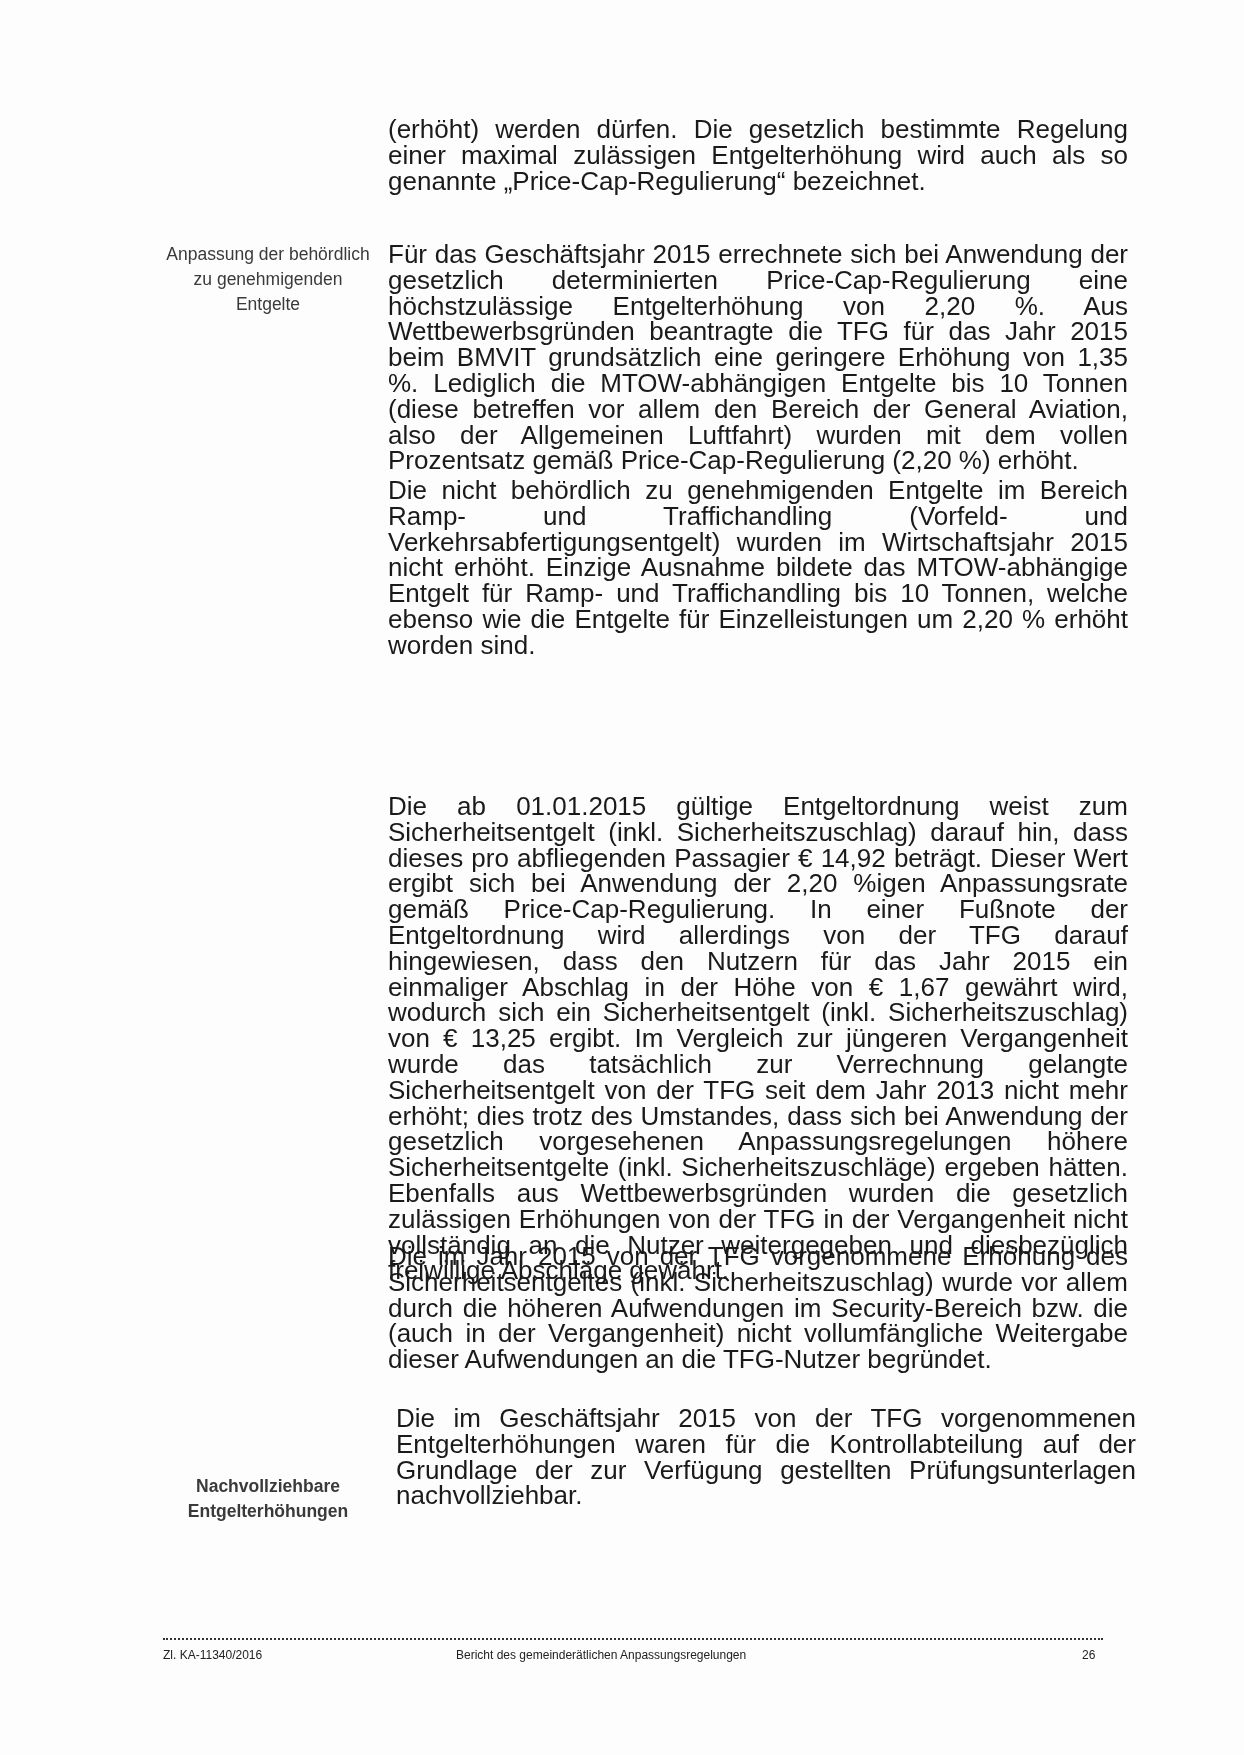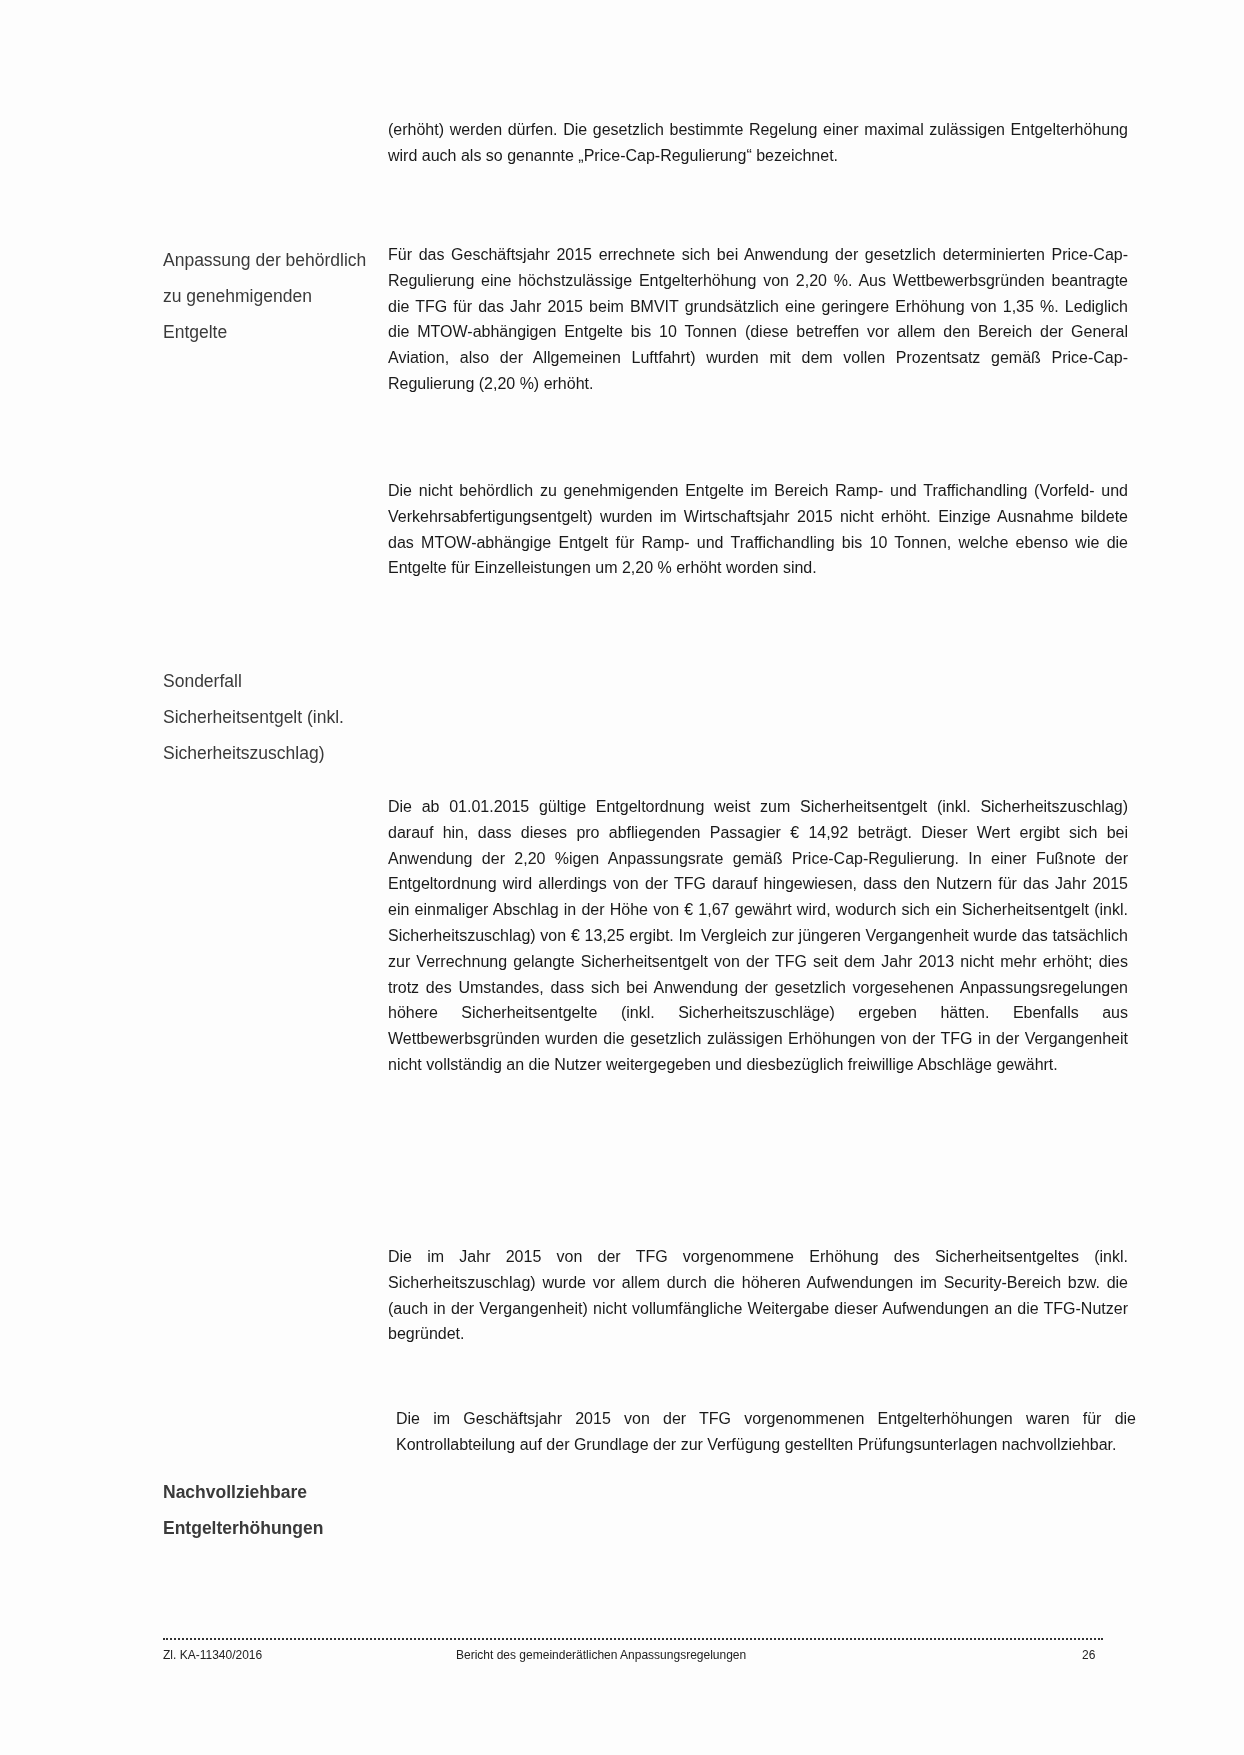--- a/index.html
+++ b/index.html
@@ -20,28 +20,29 @@
       left: 0; top: 0;
       width: 1244px;
       height: 1755px;
       background: #fdfdfd;
     }
     .margin-note {
       position: absolute;
       left: 163px;
       width: 210px;
       font-size: 17.5px;
-      line-height: 36px;
+      line-height: 25px;
       color: #3a3a3a;
+      text-align: center;
     }
     .body-text {
       position: absolute;
       left: 388px;
       width: 740px;
-      font-size: 16px;
+      font-size: 26px;
       line-height: 25.8px;
       text-align: justify;
       color: #1a1a1a;
     }
     .footer-rule {
       position: absolute;
       left: 163px;
       top: 1638px;
       width: 940px;
       height: 0;
@@ -62,21 +63,20 @@
 
 <div class="page">
 
   <p class="body-text" style="top:117px;margin:0;">(erhöht) werden dürfen. Die gesetzlich bestimmte Regelung einer maximal zulässigen Entgelterhöhung wird auch als so genannte „Price-Cap-Regulierung“ bezeichnet.</p>
 
   <div class="margin-note" style="top:242px;">Anpassung der behördlich zu genehmigenden Entgelte</div>
   <p class="body-text" style="top:242px;margin:0;">Für das Geschäftsjahr 2015 errechnete sich bei Anwendung der gesetzlich determinierten Price-Cap-Regulierung eine höchstzulässige Entgelterhöhung von 2,20 %. Aus Wettbewerbsgründen beantragte die TFG für das Jahr 2015 beim BMVIT grundsätzlich eine geringere Erhöhung von 1,35 %. Lediglich die MTOW-abhängigen Entgelte bis 10 Tonnen (diese betreffen vor allem den Bereich der General Aviation, also der Allgemeinen Luftfahrt) wurden mit dem vollen Prozentsatz gemäß Price-Cap-Regulierung (2,20 %) erhöht.</p>
 
   <p class="body-text" style="top:478px;margin:0;">Die nicht behördlich zu genehmigenden Entgelte im Bereich Ramp- und Traffichandling (Vorfeld- und Verkehrsabfertigungsentgelt) wurden im Wirtschaftsjahr 2015 nicht erhöht. Einzige Ausnahme bildete das MTOW-abhängige Entgelt für Ramp- und Traffichandling bis 10 Tonnen, welche ebenso wie die Entgelte für Einzelleistungen um 2,20 % erhöht worden sind.</p>
 
-  <div class="margin-note" style="top:663px;">Sonderfall Sicherheitsentgelt (inkl. Sicherheitszuschlag)</div>
 
   <p class="body-text" style="top:794px;margin:0;">Die ab 01.01.2015 gültige Entgeltordnung weist zum Sicherheitsentgelt (inkl. Sicherheitszuschlag) darauf hin, dass dieses pro abfliegenden Passagier € 14,92 beträgt. Dieser Wert ergibt sich bei Anwendung der 2,20 %igen Anpassungsrate gemäß Price-Cap-Regulierung. In einer Fußnote der Entgeltordnung wird allerdings von der TFG darauf hingewiesen, dass den Nutzern für das Jahr 2015 ein einmaliger Abschlag in der Höhe von € 1,67 gewährt wird, wodurch sich ein Sicherheitsentgelt (inkl. Sicherheitszuschlag) von € 13,25 ergibt. Im Vergleich zur jüngeren Vergangenheit wurde das tatsächlich zur Verrechnung gelangte Sicherheitsentgelt von der TFG seit dem Jahr 2013 nicht mehr erhöht; dies trotz des Umstandes, dass sich bei Anwendung der gesetzlich vorgesehenen Anpassungsregelungen höhere Sicherheitsentgelte (inkl. Sicherheitszuschläge) ergeben hätten. Ebenfalls aus Wettbewerbsgründen wurden die gesetzlich zulässigen Erhöhungen von der TFG in der Vergangenheit nicht vollständig an die Nutzer weitergegeben und diesbezüglich freiwillige Abschläge gewährt.</p>
 
   <p class="body-text" style="top:1244px;margin:0;">Die im Jahr 2015 von der TFG vorgenommene Erhöhung des Sicherheitsentgeltes (inkl. Sicherheitszuschlag) wurde vor allem durch die höheren Aufwendungen im Security-Bereich bzw. die (auch in der Vergangenheit) nicht vollumfängliche Weitergabe dieser Aufwendungen an die TFG-Nutzer begründet.</p>
 
   <div class="margin-note" style="top:1474px;font-weight:bold;">Nachvollziehbare Entgelterhöhungen</div>
   <p class="body-text" style="top:1398px;margin:8px;">Die im Geschäftsjahr 2015 von der TFG vorgenommenen Entgelterhöhungen waren für die Kontrollabteilung auf der Grundlage der zur Verfügung gestellten Prüfungsunterlagen nachvollziehbar.</p>
 
   <div class="footer-rule"></div>
   <div class="footer footer-left">Zl. KA-11340/2016</div>

